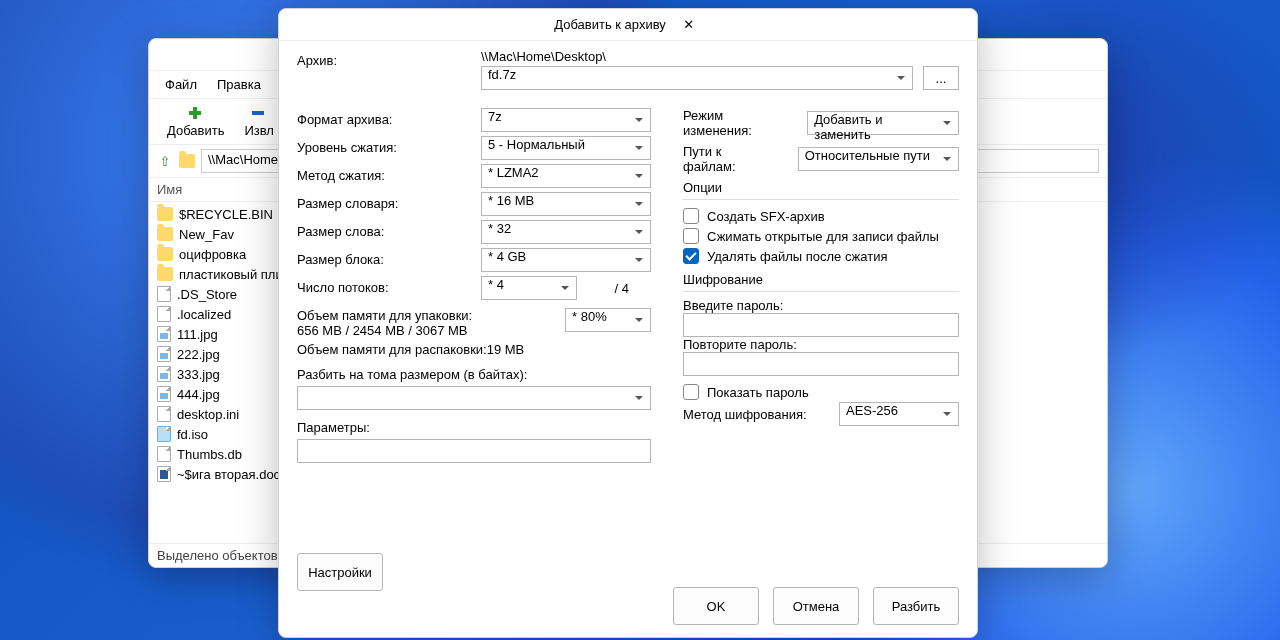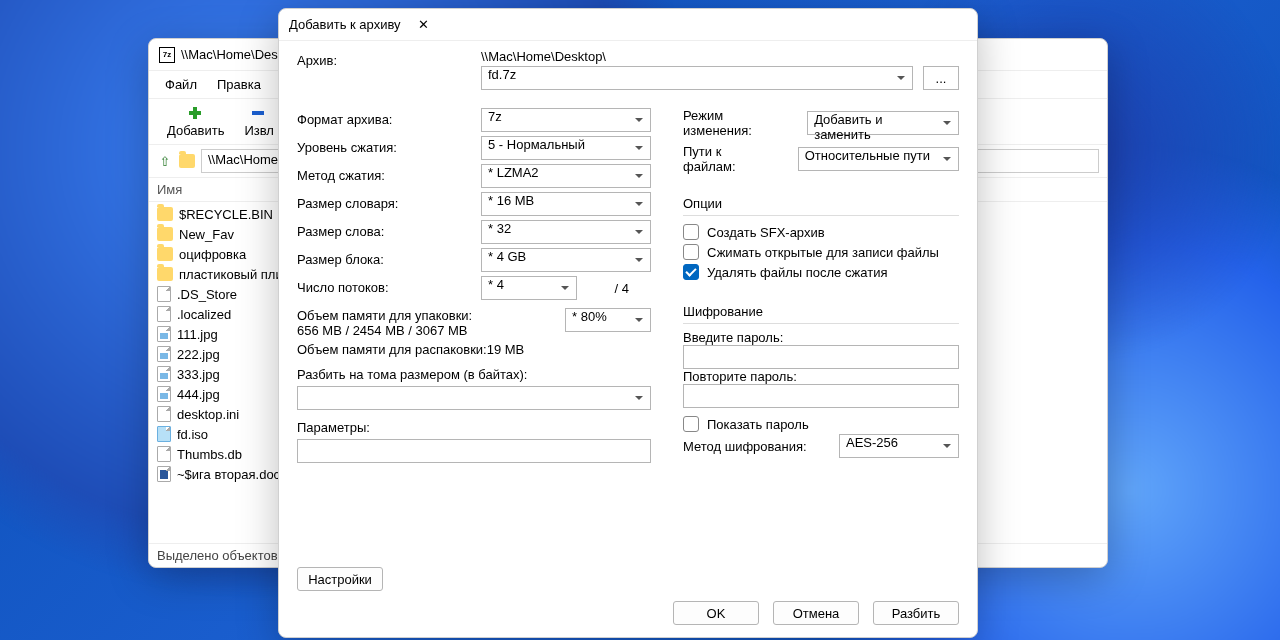--- a/index.html
+++ b/index.html
@@ -4,21 +4,21 @@
 <style>
 *{box-sizing:border-box;margin:0;padding:0;font-family:"Segoe UI",Tahoma,sans-serif;font-size:13px;color:#000}
 body{width:1280px;height:640px;overflow:hidden;background:linear-gradient(135deg,#0a4db5 0%,#1b5fd0 50%,#0a4db5 100%);position:relative}
 .wallpaper{position:absolute;inset:0;overflow:hidden}
 .bloom{position:absolute;border-radius:50%;filter:blur(2px)}
 .b1{width:900px;height:900px;left:-200px;top:-300px;background:radial-gradient(circle,#3b82f6 0%,#1e4db7 60%,transparent 70%)}
 .b2{width:700px;height:700px;right:-200px;bottom:-200px;background:radial-gradient(circle,#60a5fa 0%,#2563eb 50%,transparent 70%)}
 .b3{width:500px;height:500px;right:-50px;top:-100px;background:radial-gradient(circle,#1e40af 0%,transparent 60%)}
 .win{position:absolute;background:#fff;border:1px solid #d0d0d0;border-radius:8px;box-shadow:0 10px 40px rgba(0,0,0,0.25)}
 .main-win{left:148px;top:38px;width:960px;height:530px}
-.titlebar{height:32px;display:flex;align-items:center;justify-content:flex-start;padding:0 0 0 10px;border-bottom:1px solid #eee}
+.titlebar{height:32px;display:flex;align-items:center;justify-content:center;padding:0 0 0 10px;border-bottom:1px solid #eee}
 .titlebar .left{display:flex;align-items:center;gap:6px}
 .titlebar .ctrls{display:flex}
 .titlebar .ctrl{width:46px;height:32px;display:flex;align-items:center;justify-content:center;color:#000}
 .sevenz-ico{width:16px;height:16px;border:1px solid #000;display:flex;align-items:center;justify-content:center;font-size:8px;font-weight:bold}
 .menubar{display:flex;gap:4px;padding:4px 8px;border-bottom:1px solid #eee}
 .menubar span{padding:2px 8px}
 .toolbar{display:flex;padding:4px 8px;border-bottom:1px solid #eee}
 .tb-btn{display:flex;flex-direction:column;align-items:center;padding:2px 10px;gap:2px}
 .tb-ico{width:24px;height:16px}
 .addr{display:flex;align-items:center;padding:4px 8px;gap:6px;border-bottom:1px solid #eee}
@@ -37,28 +37,28 @@
 .status{position:absolute;bottom:0;left:0;right:0;padding:4px 8px;border-top:1px solid #eee;color:#444}
 
 .dlg{left:278px;top:8px;width:700px;height:630px}
 .dlg-body{padding:8px 18px 0 18px;display:grid;grid-template-columns:172px 170px 1fr;column-gap:12px;row-gap:4px;align-content:start}
 .lbl{padding-top:4px}
 .sel,.inp{width:100%;height:24px;border:1px solid #b5b5b5;background:#fff;padding:0 20px 8px 6px;position:relative}
 .sel::after{content:'';position:absolute;right:7px;top:9px;border:4px solid transparent;border-top-color:#555}
 .right-col{grid-column:3/4;display:flex;flex-direction:column;gap:6px;padding-left:20px}
 .right-row{display:flex;align-items:center;justify-content:space-between;gap:26px}
 .right-row .sel{width:170px}
-.group{margin-top:16px}
+.group{margin-top:0}
 .grp-title{color:#000;margin-bottom:4px}
 .chk{display:flex;align-items:center;gap:8px;padding:2px 0}
 .box{width:16px;height:16px;border:1px solid #888;border-radius:3px;display:flex;align-items:center;justify-content:center}
 .box.on{background:#0067c0;border-color:#0067c0}
 .box.on::after{content:'';width:8px;height:4px;border:2px solid #fff;border-top:none;border-right:none;transform:rotate(-45deg);margin-top:-2px}
 .btns{position:absolute;bottom:12px;right:18px;display:flex;gap:14px}
-.btn{width:86px;height:24px;border:1px solid #b5b5b5;background:#fdfdfd;border-radius:3px;display:flex;align-items:center;justify-content:center}
+.btn{width:86px;height:38px;border:1px solid #b5b5b5;background:#fdfdfd;border-radius:3px;display:flex;align-items:center;justify-content:center}
 .btn.settings{position:absolute;bottom:46px;left:18px}
 .browse{width:36px;height:24px;border:1px solid #b5b5b5;display:flex;align-items:center;justify-content:center}
 .small-right{text-align:right;width:44px}
 .leftblock{grid-column:1/3}
 hr.short{border:none;border-top:1px solid #ddd;margin:2px 0 6px 0}
 </style>
 </head>
 <body>
 <div class="wallpaper">
   <div class="bloom b1"></div>

